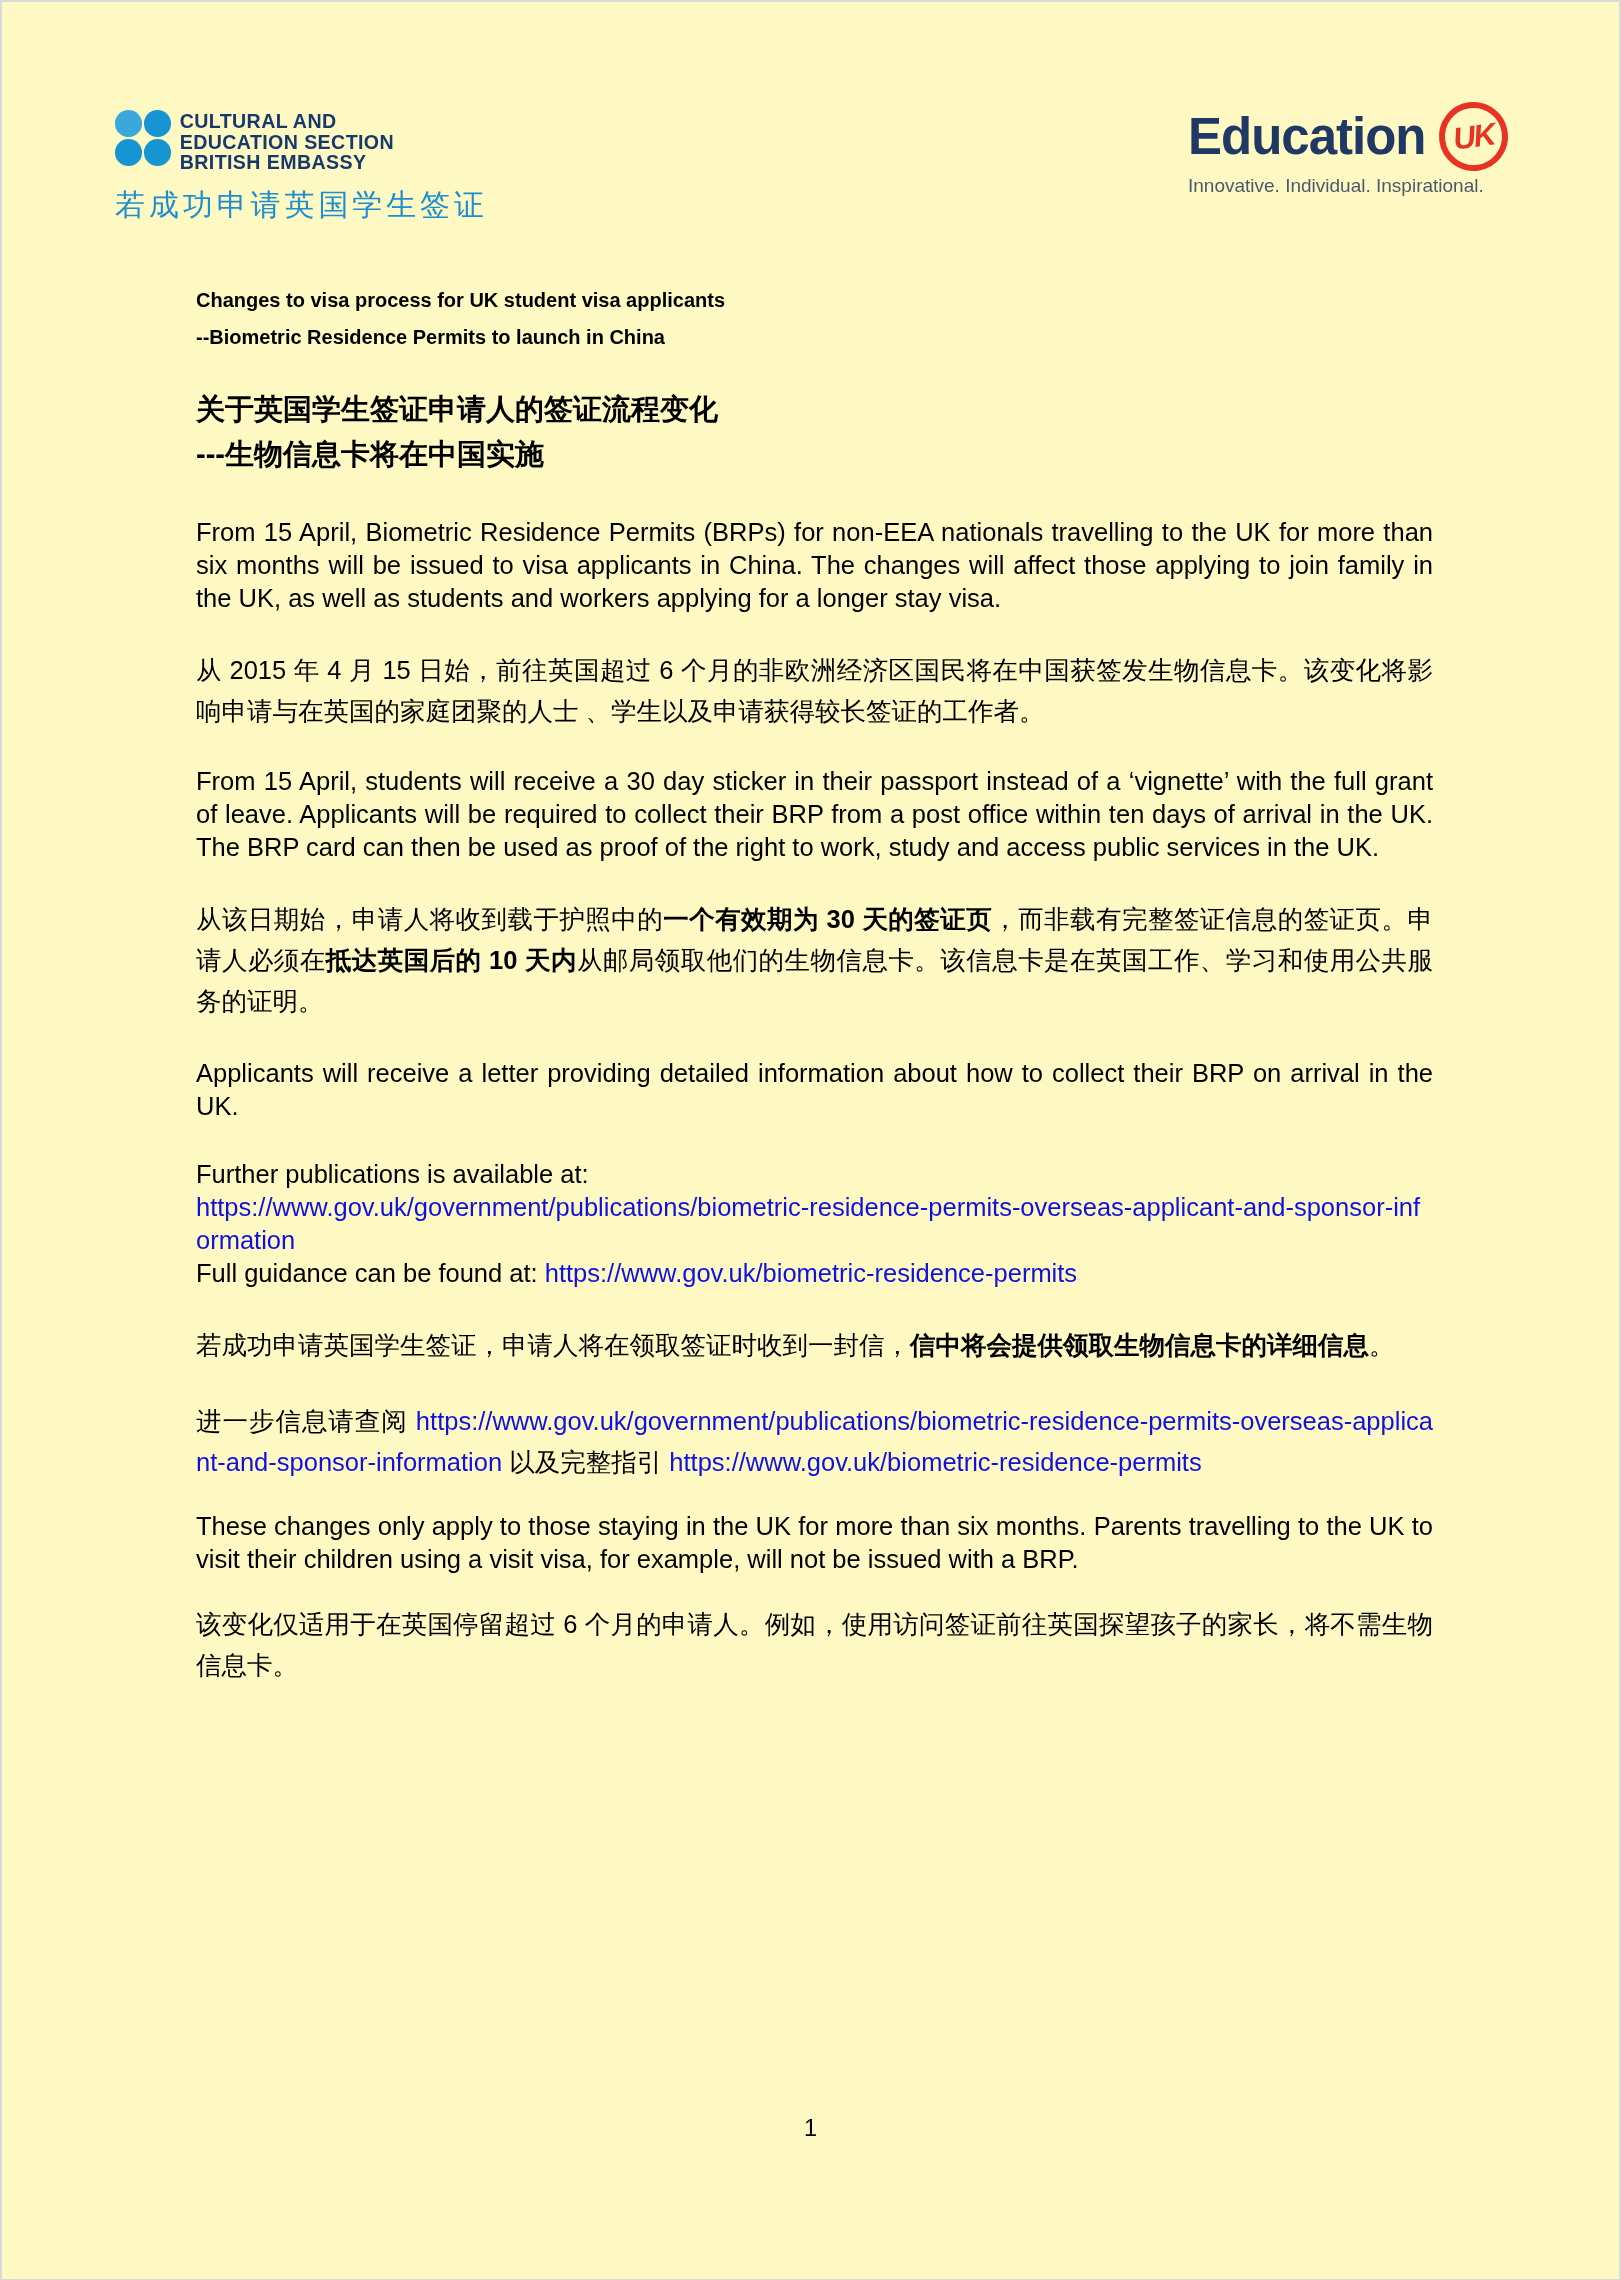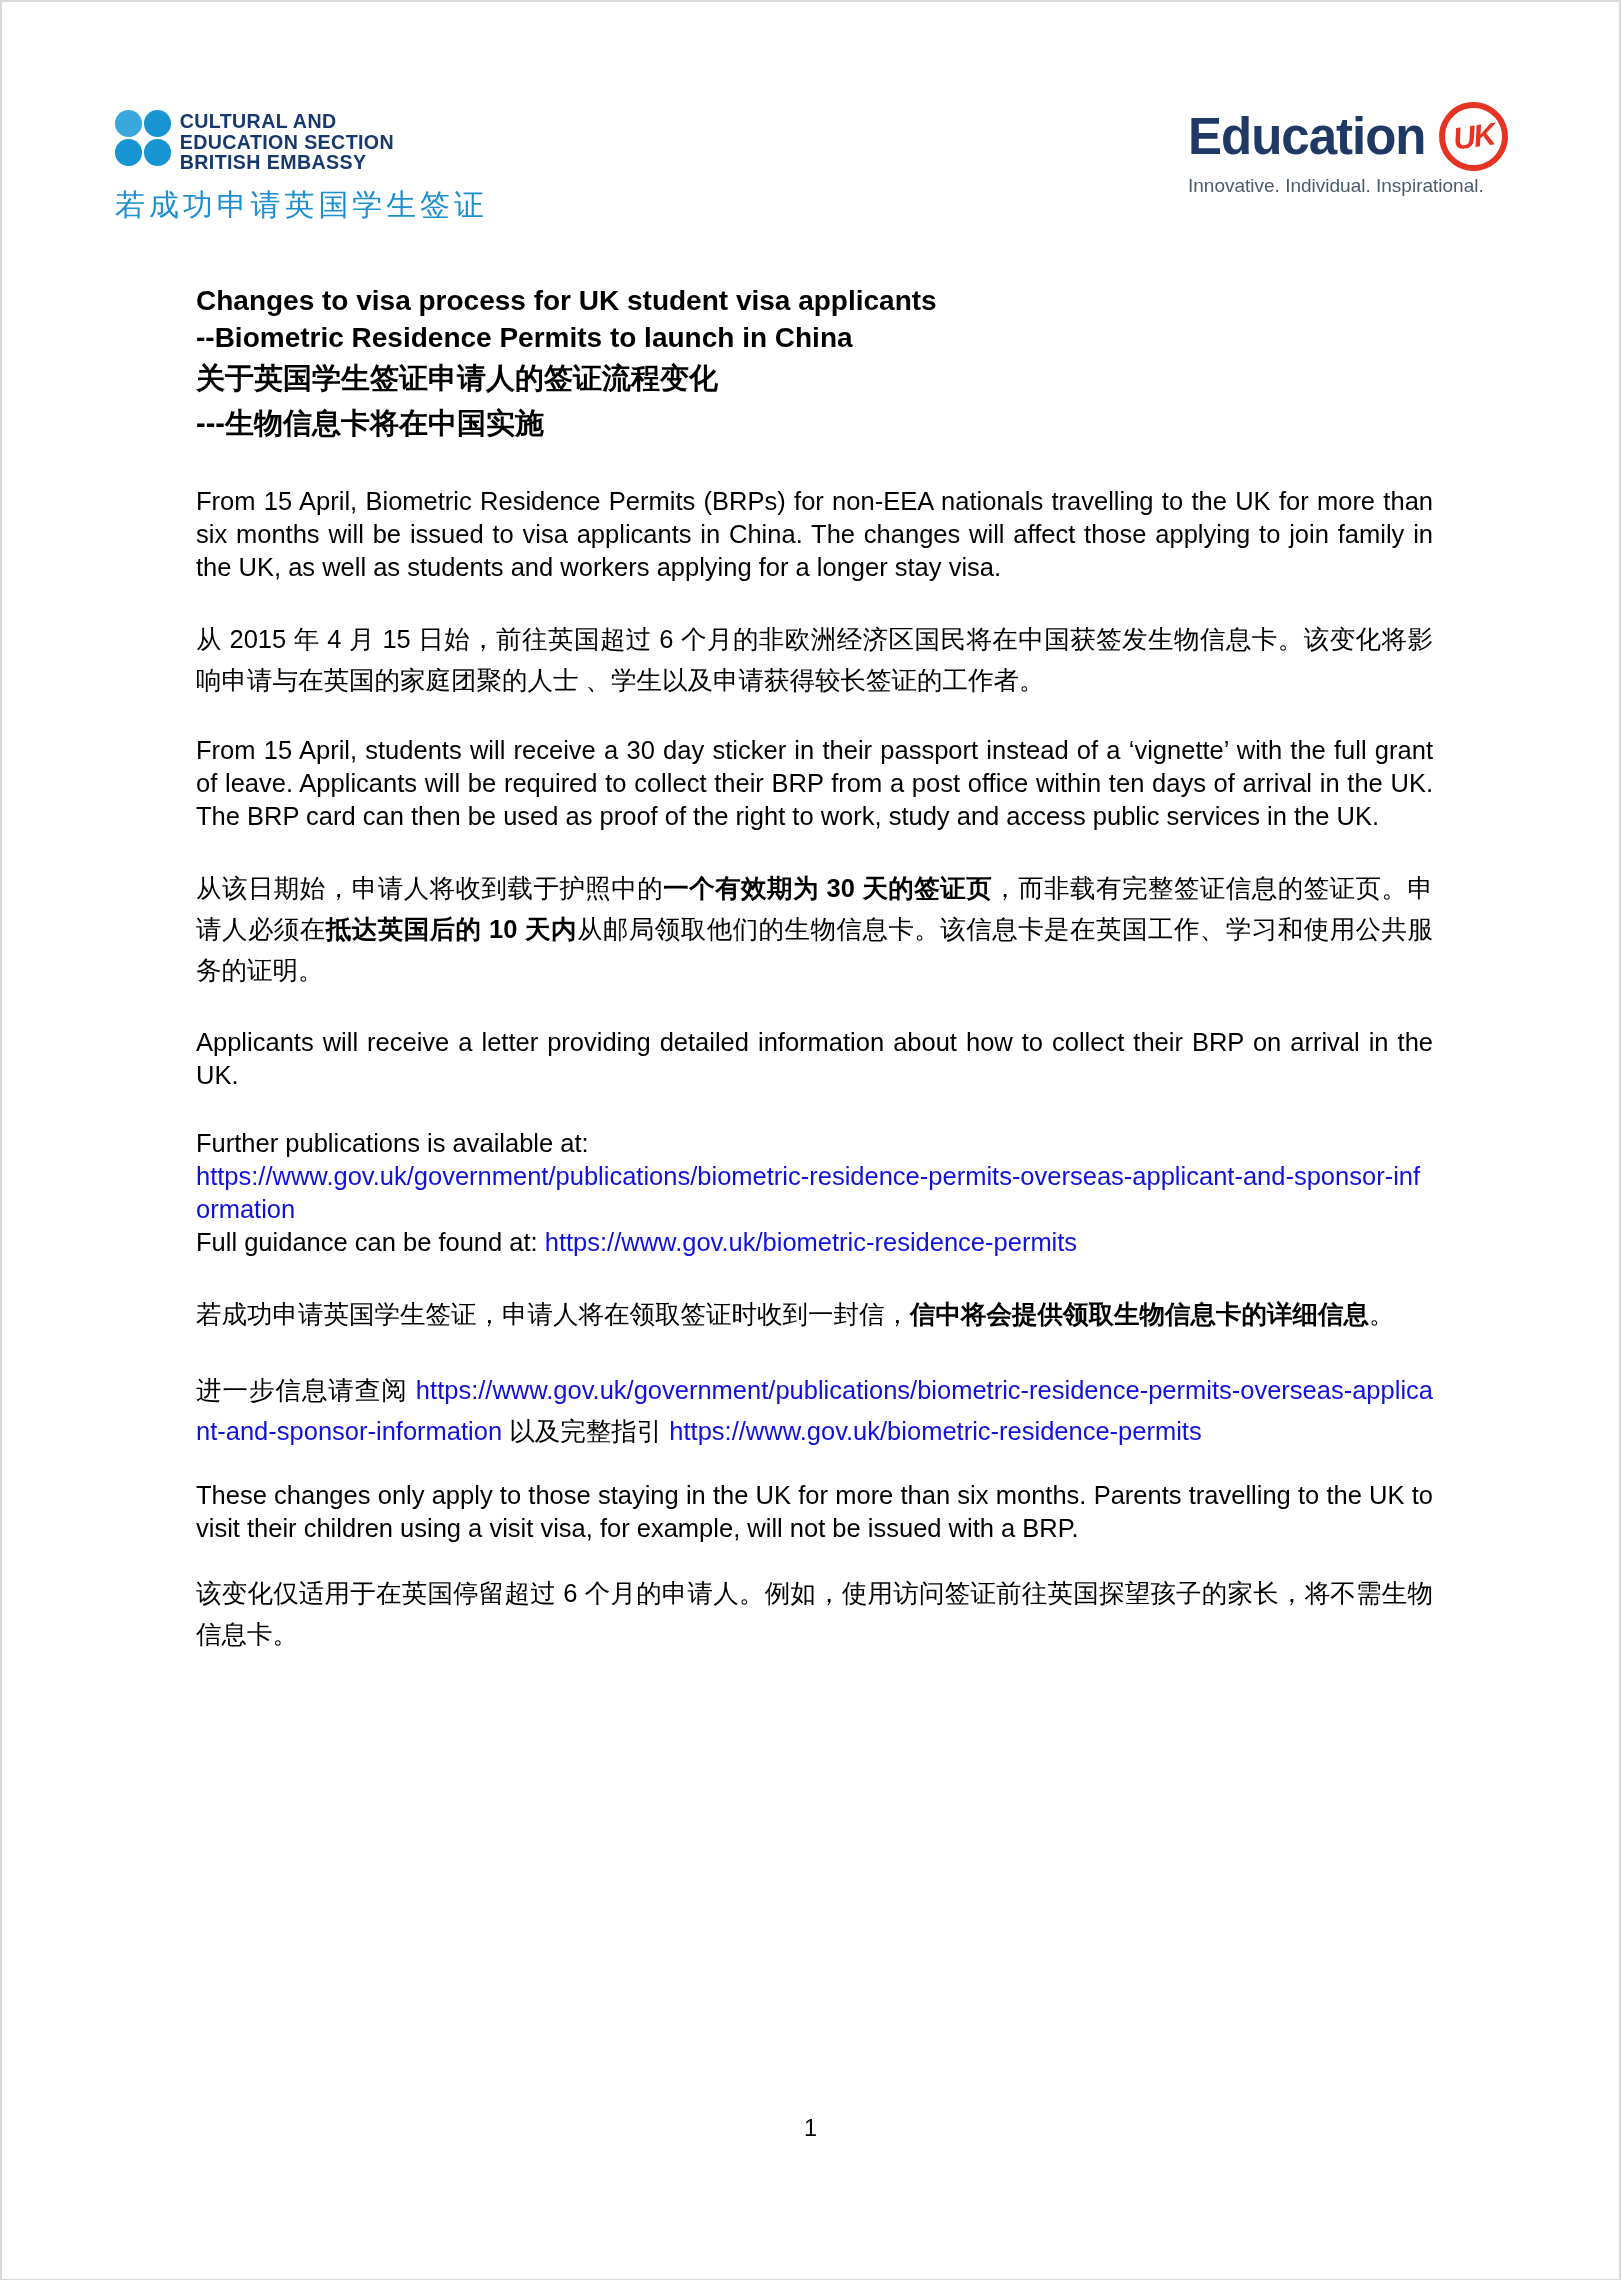--- a/index.html
+++ b/index.html
@@ -4,21 +4,21 @@
 <style>
   * { margin: 0; padding: 0; box-sizing: border-box; }
   html, body { background: #888; }
   body { font-family: "Liberation Sans", "DejaVu Sans", sans-serif; }
 
   .page {
     position: relative;
     width: 1621px;
     height: 2281px;
     margin: 0 auto;
-    background: #ffffff;
+    background: #fef9c3;
     box-shadow: inset 0 0 0 2px #d9d9d9;
     overflow: hidden;
   }
 
   
   .left-logo { position: absolute; left: 115px; top: 110px; }
   .logo-row { display: flex; align-items: flex-start; gap: 8.8px; }
   .dots { display: grid; grid-template-columns: 26.5px 26.5px; grid-auto-rows: 26.5px; gap: 2.9px; }
   .dot { width: 26.5px; height: 26.5px; border-radius: 50%; background: #1795d2; }
   .dot.lt { background: #3aa8dc; }
@@ -33,21 +33,21 @@
     width: 69px; height: 69px; border: 6.9px solid #e63323; border-radius: 50%;
     display: inline-flex; align-items: center; justify-content: center;
     transform: rotate(-8deg);
   }
   .uk-txt { color: #e63323; font-weight: bold; font-style: italic; font-size: 31px; letter-spacing: -2px; }
   .tagline { margin-top: 3.9px; font-size: 19px; color: #4a5a6a; }
 
   
   .content { position: absolute; left: 196px; top: 282px; width: 1237px; color: #000; }
 
-  .title-en { font-size: 28px; font-weight: bold; line-height: 37px; }
+  .title-en { font-size: 20px; font-weight: bold; line-height: 37px; margin-bottom: 31px; }
   .title-zh { font-size: 29px; font-weight: bold; line-height: 45px; margin-bottom: 39px; }
 
   .para { font-size: 25.5px; line-height: 33px; text-align: justify; margin-bottom: 35px; }
   .para.zh { line-height: 41px; }
   .para.tight { margin-bottom: 33px; }
   .para.no-gap { margin-bottom: 0; }
   .para.last-gap { margin-bottom: 27.4px; }
 
   .link { color: #1111dd; text-decoration: none; word-break: break-all; cursor: pointer; }
   .link-block { display: block; }

